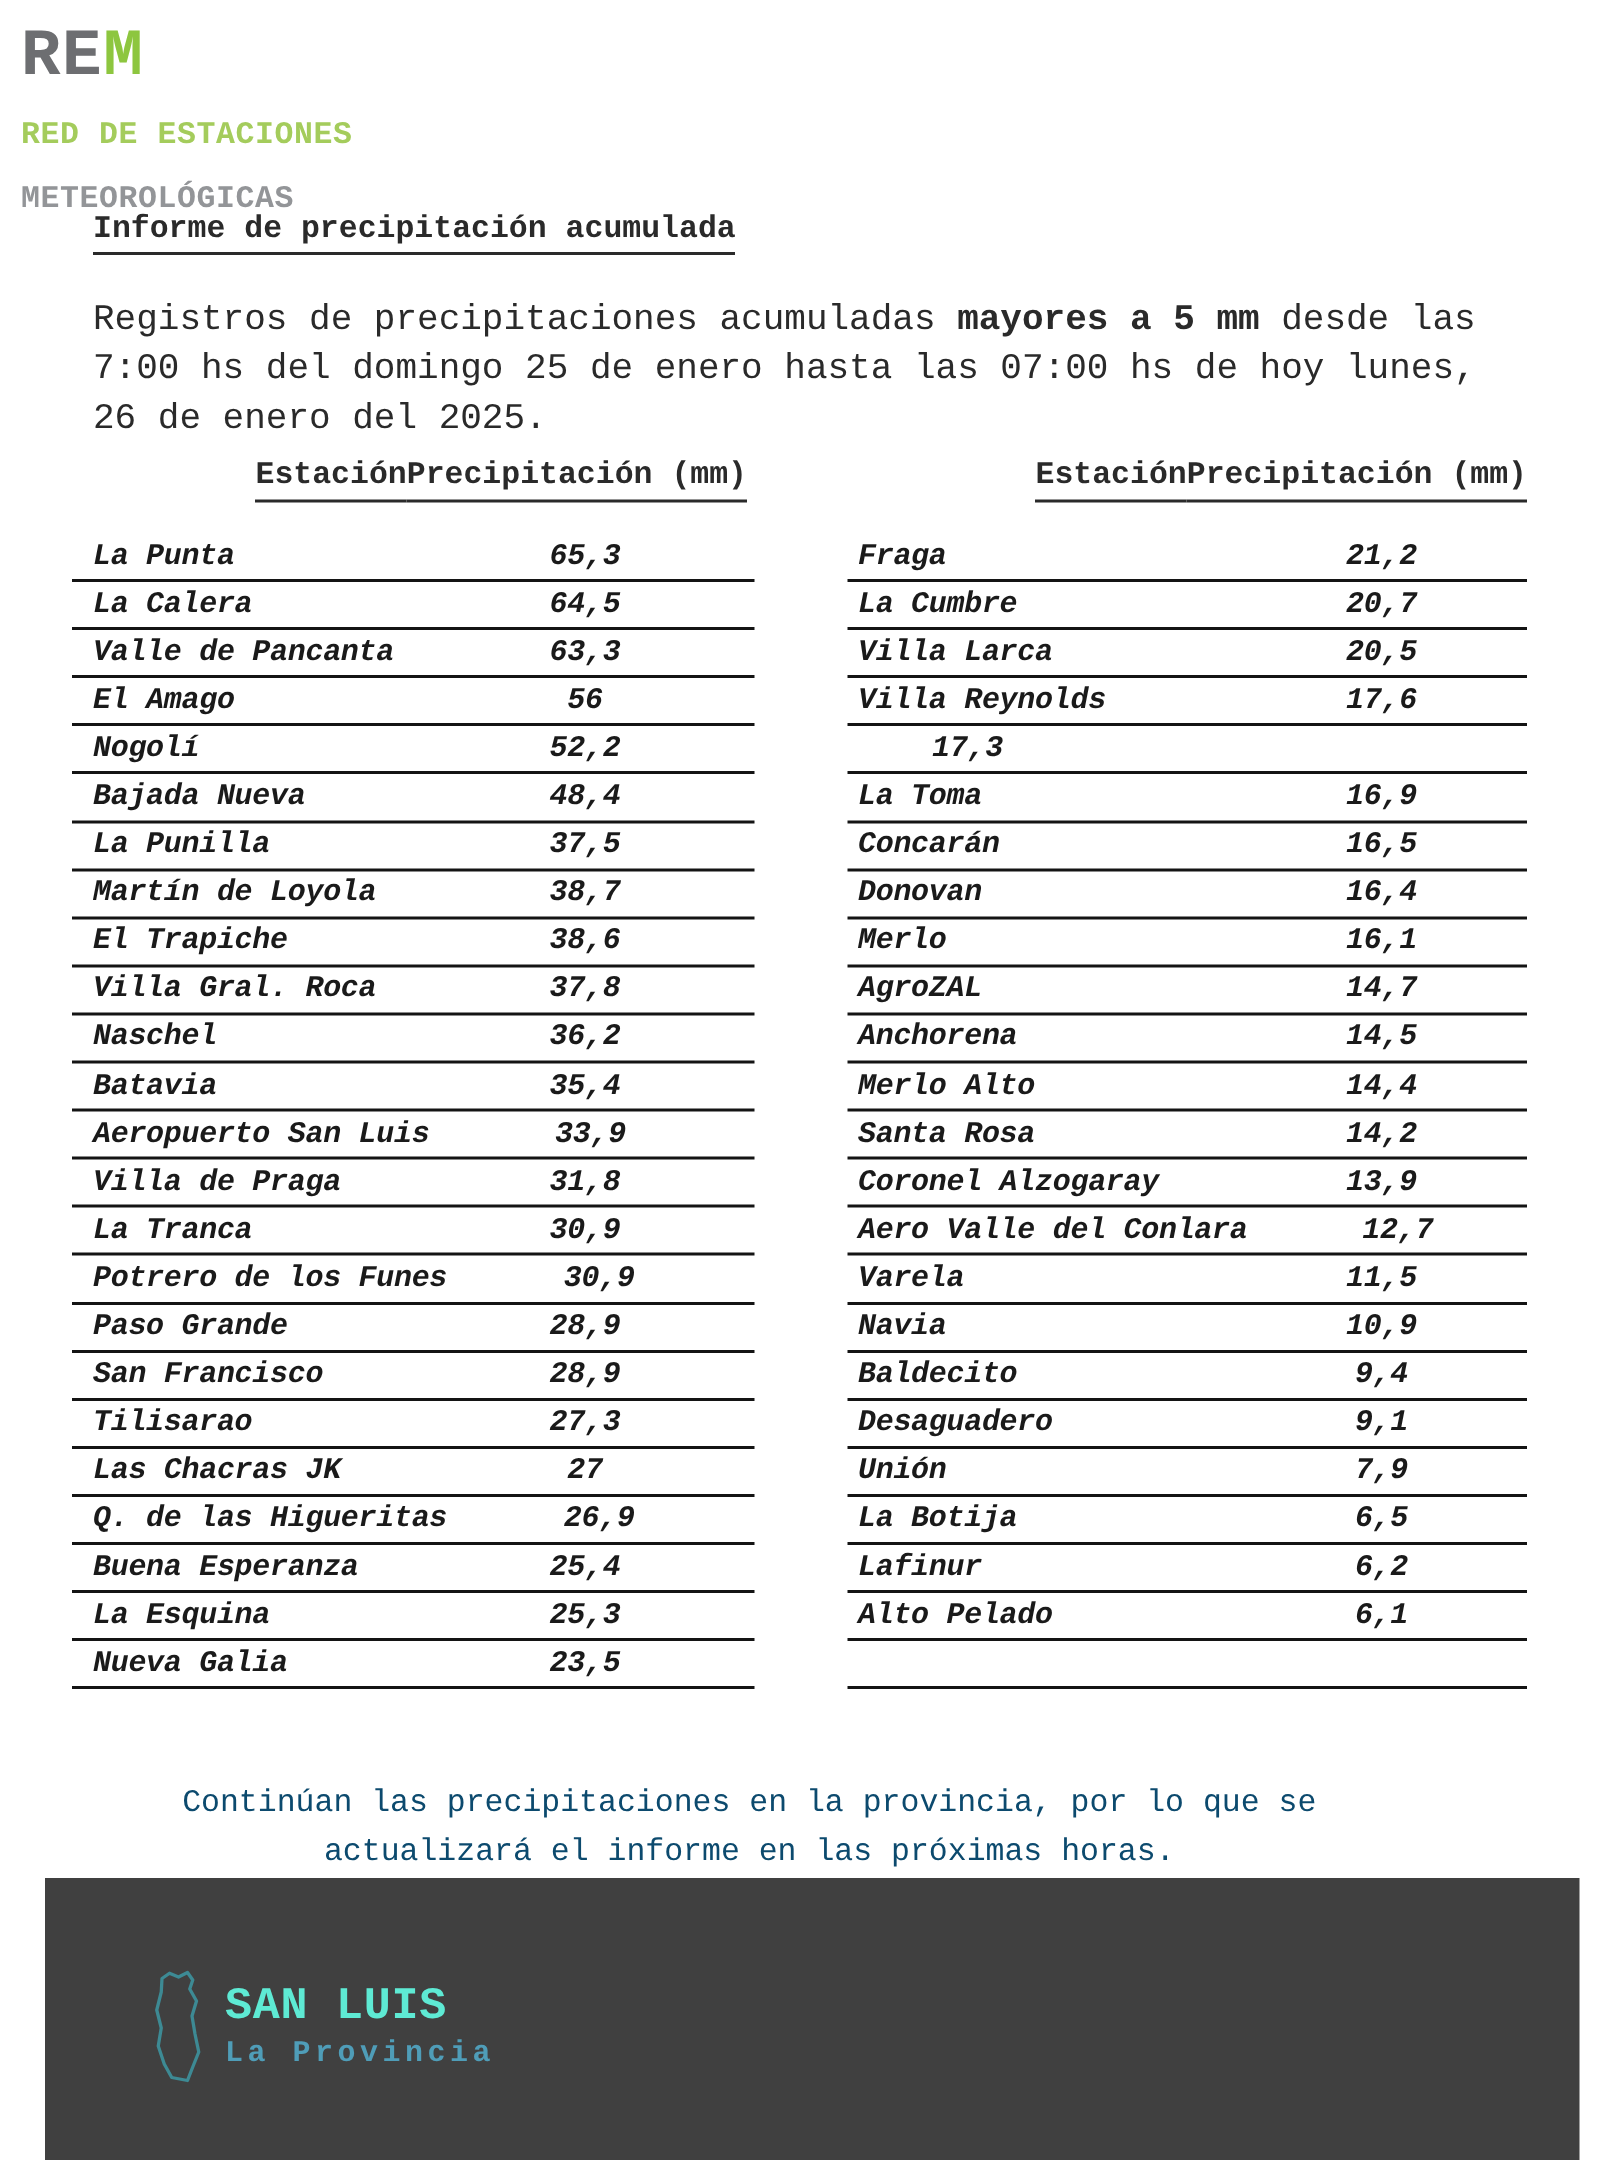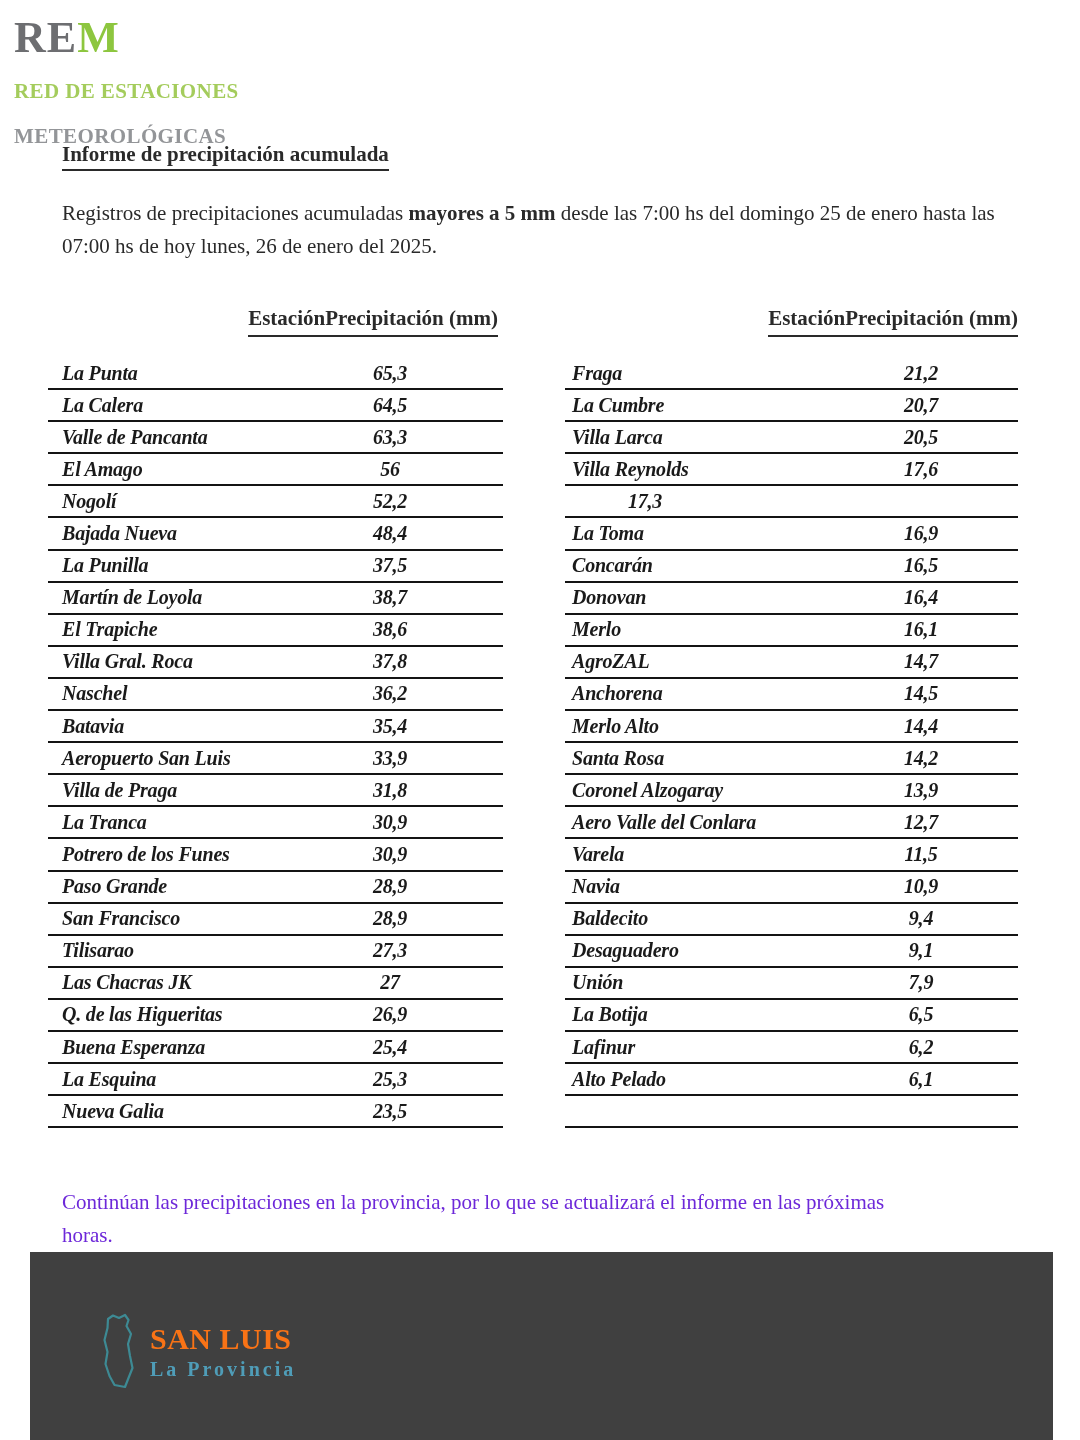--- a/index.html
+++ b/index.html
@@ -6,21 +6,21 @@
     margin: 0;
     padding: 0;
     background: #ffffff;
   }
   .page {
     position: relative;
     width: 1080px;
     height: 1440px;
     background: #ffffff;
     overflow: hidden;
-    font-family: Liberation Serif, serif;
+    font-family: Liberation Mono, monospace;
     color: #222222;
   }
 
   
   .rem-logo {
     position: absolute;
     left: 14px;
     top: 16px;
   }
   .rem-acronym {
@@ -57,21 +57,21 @@
   }
   .report-title span {
     border-bottom: 2px solid #2a2a2a;
     padding-bottom: 3px;
   }
   .intro {
     position: absolute;
     left: 62px;
     top: 197px;
     width: 945px;
-    font-size: 21px;
+    font-size: 24px;
     line-height: 33px;
     color: #2a2a2a;
   }
   .intro b { font-weight: bold; }
 
   
   .ptable {
     position: absolute;
     top: 306px;
   }
@@ -116,21 +116,22 @@
   .ptable.right .row .value   { margin-right: 17px; }
 
   
   .closing {
     position: absolute;
     left: 62px;
     top: 1186px;
     width: 875px;
     font-size: 21px;
     line-height: 33px;
-    color: #6d28d9;
+    color: #0c4a6e;
+    text-align: center;
   }
 
   
   .footer-bar {
     position: absolute;
     left: 30px;
     top: 1252px;
     width: 1023px;
     height: 188px;
     background: #404040;
@@ -144,21 +145,21 @@
   }
   .sl-map {
     width: 42px;
     height: 80px;
     margin-right: 10px;
   }
   .sl-text { display: flex; flex-direction: column; }
   .sl-brand {
     font-size: 30px;
     font-weight: bold;
-    color: #f97316;
+    color: #5eead4;
     letter-spacing: 0.5px;
     line-height: 1.05;
   }
   .sl-sub {
     margin-top: 3px;
     font-size: 20px;
     font-weight: bold;
     color: #4f9db8;
     letter-spacing: 3px;
   }

